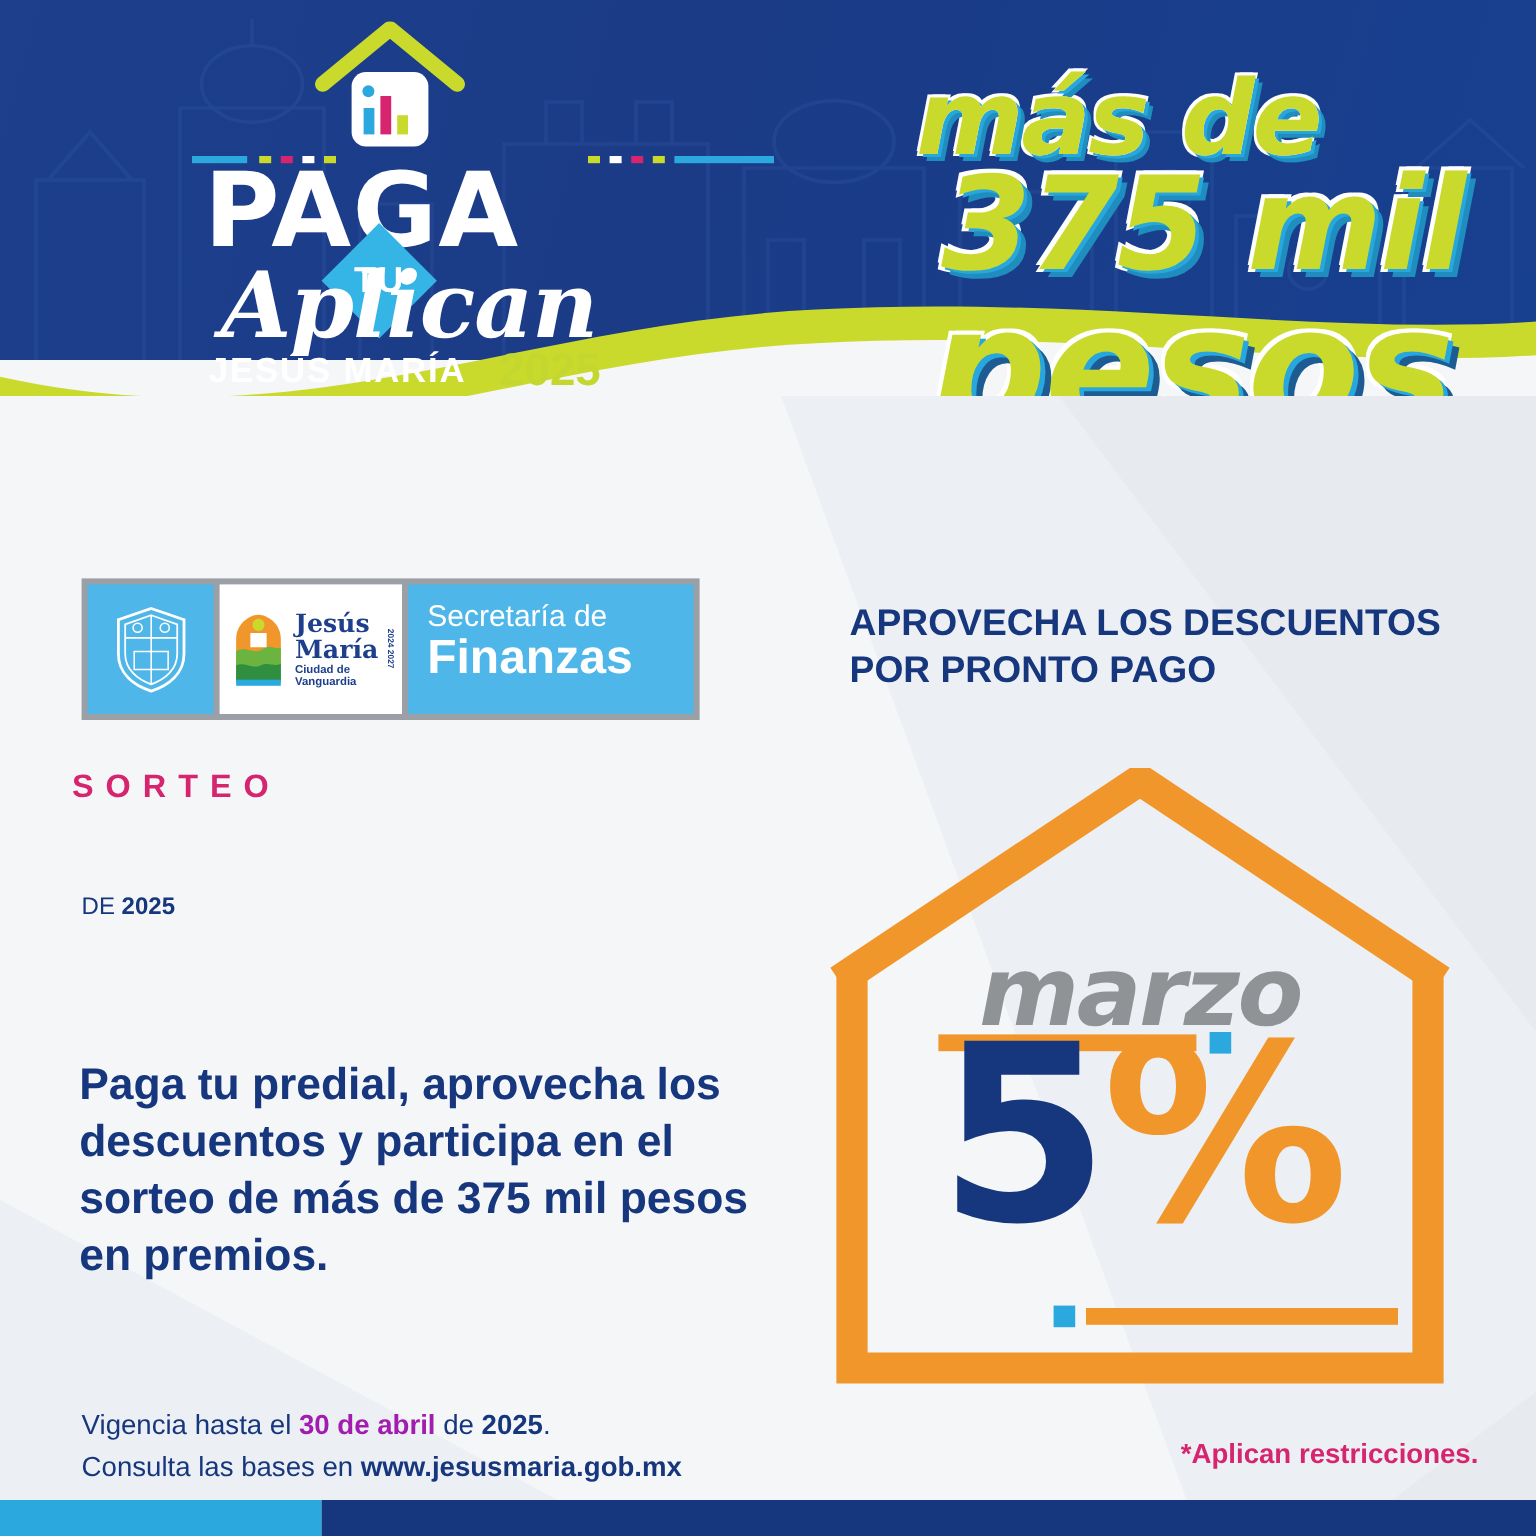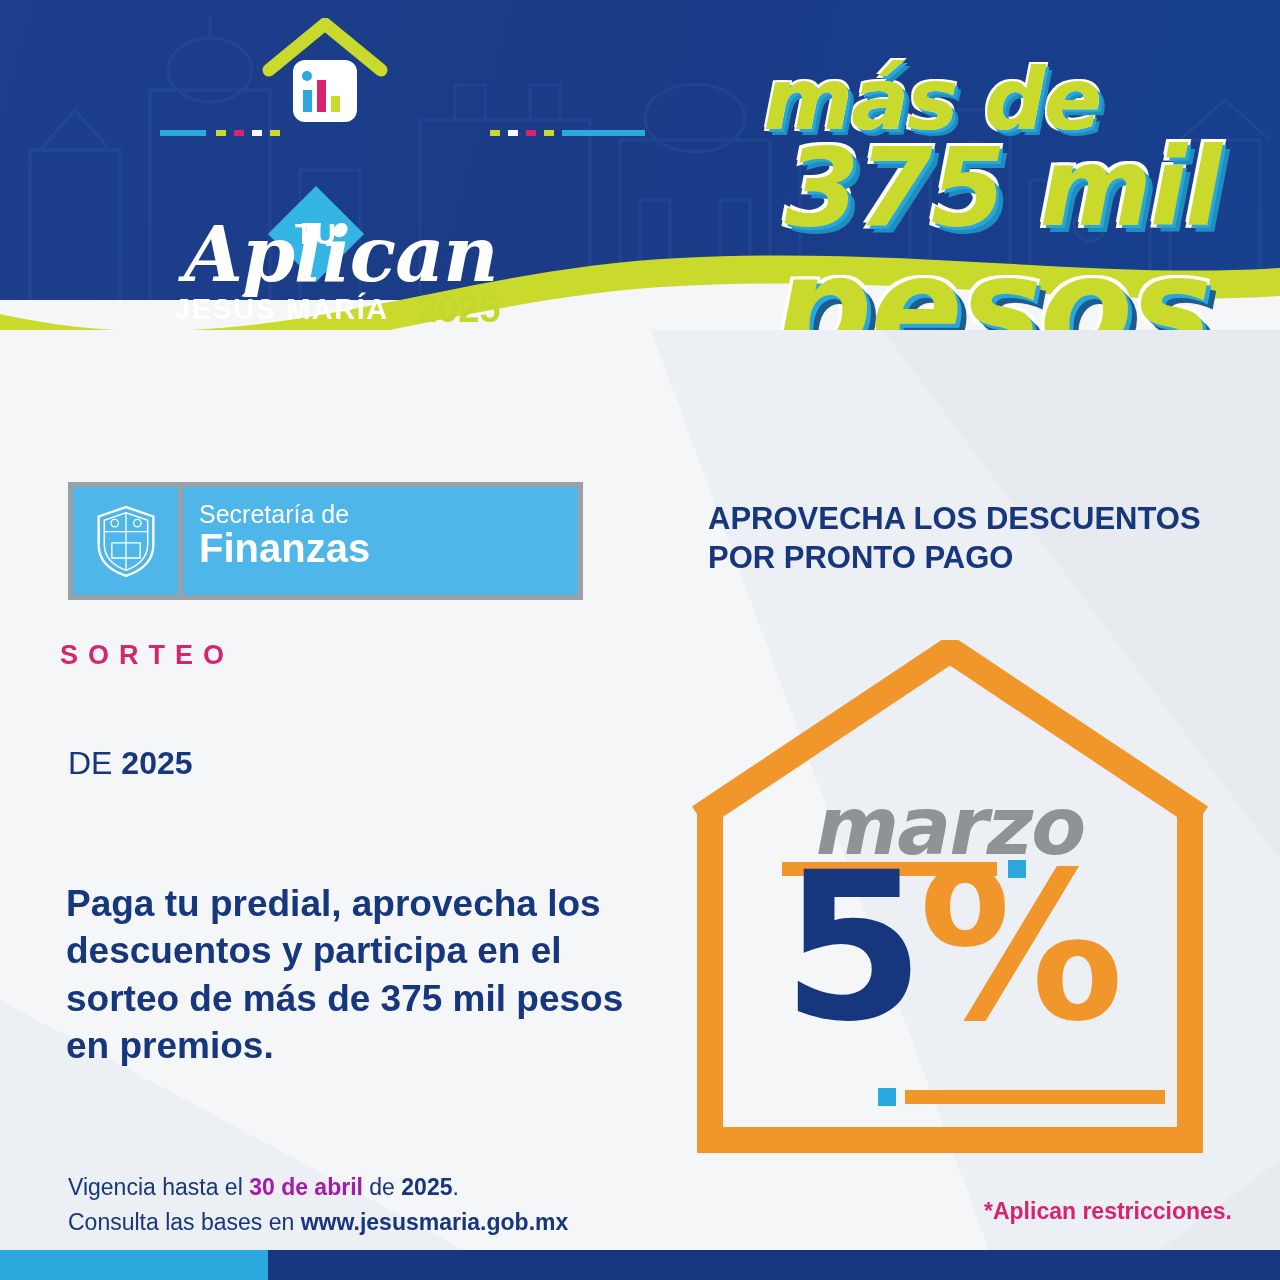--- a/index.html
+++ b/index.html
@@ -116,21 +116,21 @@
   .sorteo-label {
     position: absolute; left: 60px; top: 640px;
     font-size: 27px; font-weight: bold; color: #d6246e; letter-spacing: 10px; z-index: 5;
   }
   .sorteo-date {
     position: absolute; left: 66px; top: 690px;
     font-size: 49px; font-weight: bold; color: #16367d; z-index: 5;
   }
   .sorteo-year {
     position: absolute; left: 68px; top: 745px;
-    font-size: 32px; color: #16367d; z-index: 5;
+    font-size: 20px; color: #16367d; z-index: 5;
   }
   .sorteo-year b { font-weight: bold; }
 
   
   .main-copy {
     position: absolute; left: 66px; top: 880px; width: 600px;
     font-size: 37px; font-weight: bold; color: #16367d; line-height: 1.28; z-index: 5;
   }
 
   
@@ -222,20 +222,21 @@
         <rect x="92" y="4" width="10" height="6" fill="#ffffff"></rect>
         <rect x="110" y="4" width="10" height="6" fill="#c9da2c"></rect>
       </svg>
       <svg class="dots-right" viewBox="0 0 155 14">
         <rect x="0" y="4" width="10" height="6" fill="#c9da2c"></rect>
         <rect x="18" y="4" width="10" height="6" fill="#ffffff"></rect>
         <rect x="36" y="4" width="10" height="6" fill="#d6246e"></rect>
         <rect x="54" y="4" width="10" height="6" fill="#c9da2c"></rect>
         <rect x="72" y="4" width="83" height="6" fill="#2ba9df"></rect>
       </svg>
+      <div class="paga">PAGA</div>
       <div class="tu">
           <span>TU</span>
         </div>
       <div class="predial">Aplican</div>
       <div class="jesus">JESÚS MARÍA</div>
       <div class="year">2025</div>
     </div>
 
     <div class="headline">
       <div class="hl-line hl1">más de</div>
@@ -256,20 +257,37 @@
   <div class="logo-bar">
     <div class="lb-shield">
       <svg viewBox="0 0 70 80" width="66" height="76">
         <path d="M35 4 L64 14 V44 C64 62 50 72 35 77 C20 72 6 62 6 44 V14 Z" fill="none" stroke="#ffffff" stroke-width="2.5"></path>
         <path d="M35 10 L58 18 V44 C58 58 47 67 35 71 C23 67 12 58 12 44 V18 Z" fill="none" stroke="#ffffff" stroke-width="1.6"></path>
         <path d="M12 30 H58 M35 10 V71" stroke="#ffffff" stroke-width="1.4"></path>
         <circle cx="23" cy="21" r="4" fill="none" stroke="#ffffff" stroke-width="1.4"></circle>
         <circle cx="47" cy="21" r="4" fill="none" stroke="#ffffff" stroke-width="1.4"></circle>
         <path d="M20 42 h30 v16 h-30 z" fill="none" stroke="#ffffff" stroke-width="1.4"></path>
       </svg>
+    </div>
+    <div class="lb-jm">
+      <svg viewBox="0 0 60 76" width="56" height="72">
+        <path d="M8 70 V28 C8 12 22 4 30 4 C38 4 52 12 52 28 V70 Z" fill="#f0962a"></path>
+        <path d="M8 70 V40 C18 34 26 44 34 38 C42 32 48 40 52 36 V70 Z" fill="#6ab43f"></path>
+        <path d="M8 70 V54 C16 50 24 58 32 54 C40 50 46 56 52 52 V70 Z" fill="#2f8f3f"></path>
+        <path d="M22 22 h16 v14 h-16 z" fill="#ffffff"></path>
+        <circle cx="30" cy="14" r="6" fill="#c9da2c"></circle>
+        <rect x="8" y="68" width="44" height="6" fill="#2ba9df"></rect>
+      </svg>
+      <div class="lb-jm-text">
+        <div class="t1">Jesús</div>
+        <div class="t2">María</div>
+        <div class="t3">Ciudad de</div>
+        <div class="t4">Vanguardia</div>
+      </div>
+      <div class="lb-years">2024 2027</div>
     </div>
     <div class="lb-fin">
       <div class="s1">Secretaría de</div>
       <div class="s2">Finanzas</div>
     </div>
   </div>
 
   <div class="sorteo-label">SORTEO</div>
   <div class="sorteo-year">
     <span>DE </span><b>2025</b>

